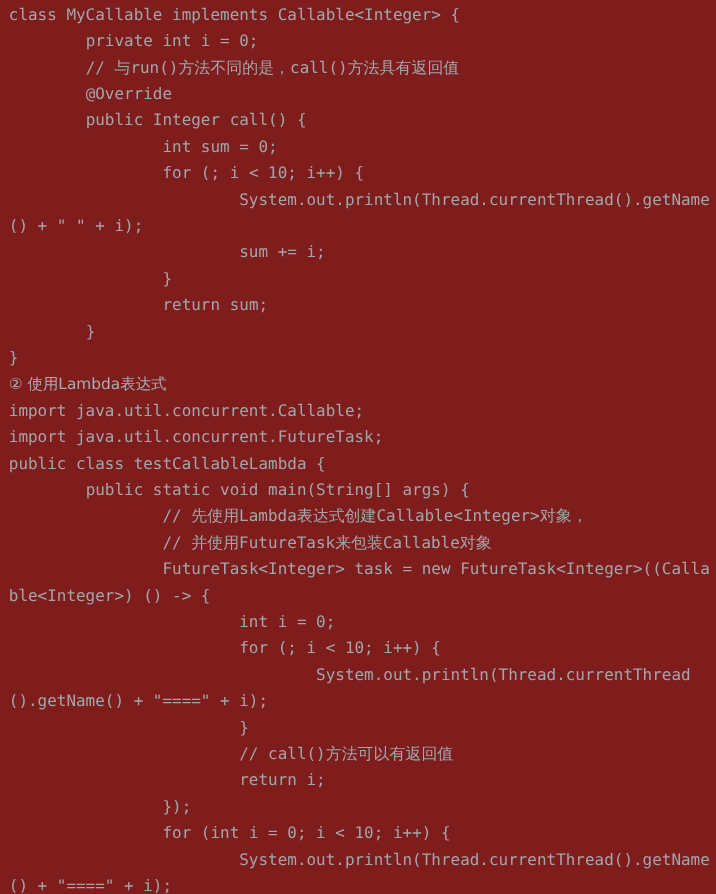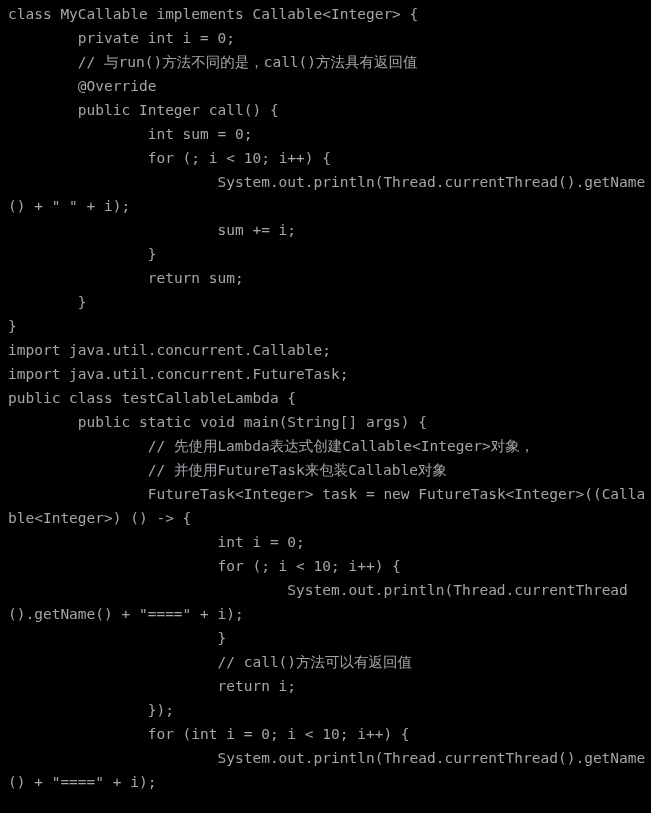--- a/index.html
+++ b/index.html
@@ -8,21 +8,21 @@
   }
   body {
     width: 651px;
     height: 813px;
     background: #f6f7f9;
     overflow: hidden;
   }
   #code-viewer {
     width: 651px;
     height: 813px;
-    background: #000000;
+    background: #7f1d1d;
     box-sizing: border-box;
     padding: 2px 0 0 0;
     overflow: hidden;
   }
   .code-block {
     margin: 0;
     padding: 0 2px 0 8px;
     font-family: "DejaVu Sans Mono", "Liberation Mono", monospace;
     font-size: 14.5px;
     line-height: 24px;
@@ -56,20 +56,21 @@
 	public Integer call() {
 		int sum = 0;
 		for (; i &lt; 10; i++) {
 			System.out.println(Thread.currentThread().getName() + " " + i);
 			sum += i;
 		}
 		return sum;
 	}
 }</pre>
 
+  <div class="section-label">② 使用Lambda表达式</div>
 
   <pre class="code-block">import java.util.concurrent.Callable;
 import java.util.concurrent.FutureTask;
 public class testCallableLambda {
 	public static void main(String[] args) {
 		// 先使用Lambda表达式创建Callable&lt;Integer&gt;对象，
 		// 并使用FutureTask来包装Callable对象
 		FutureTask&lt;Integer&gt; task = new FutureTask&lt;Integer&gt;((Callable&lt;Integer&gt;) () -&gt; {
 			int i = 0;
 			for (; i &lt; 10; i++) {

